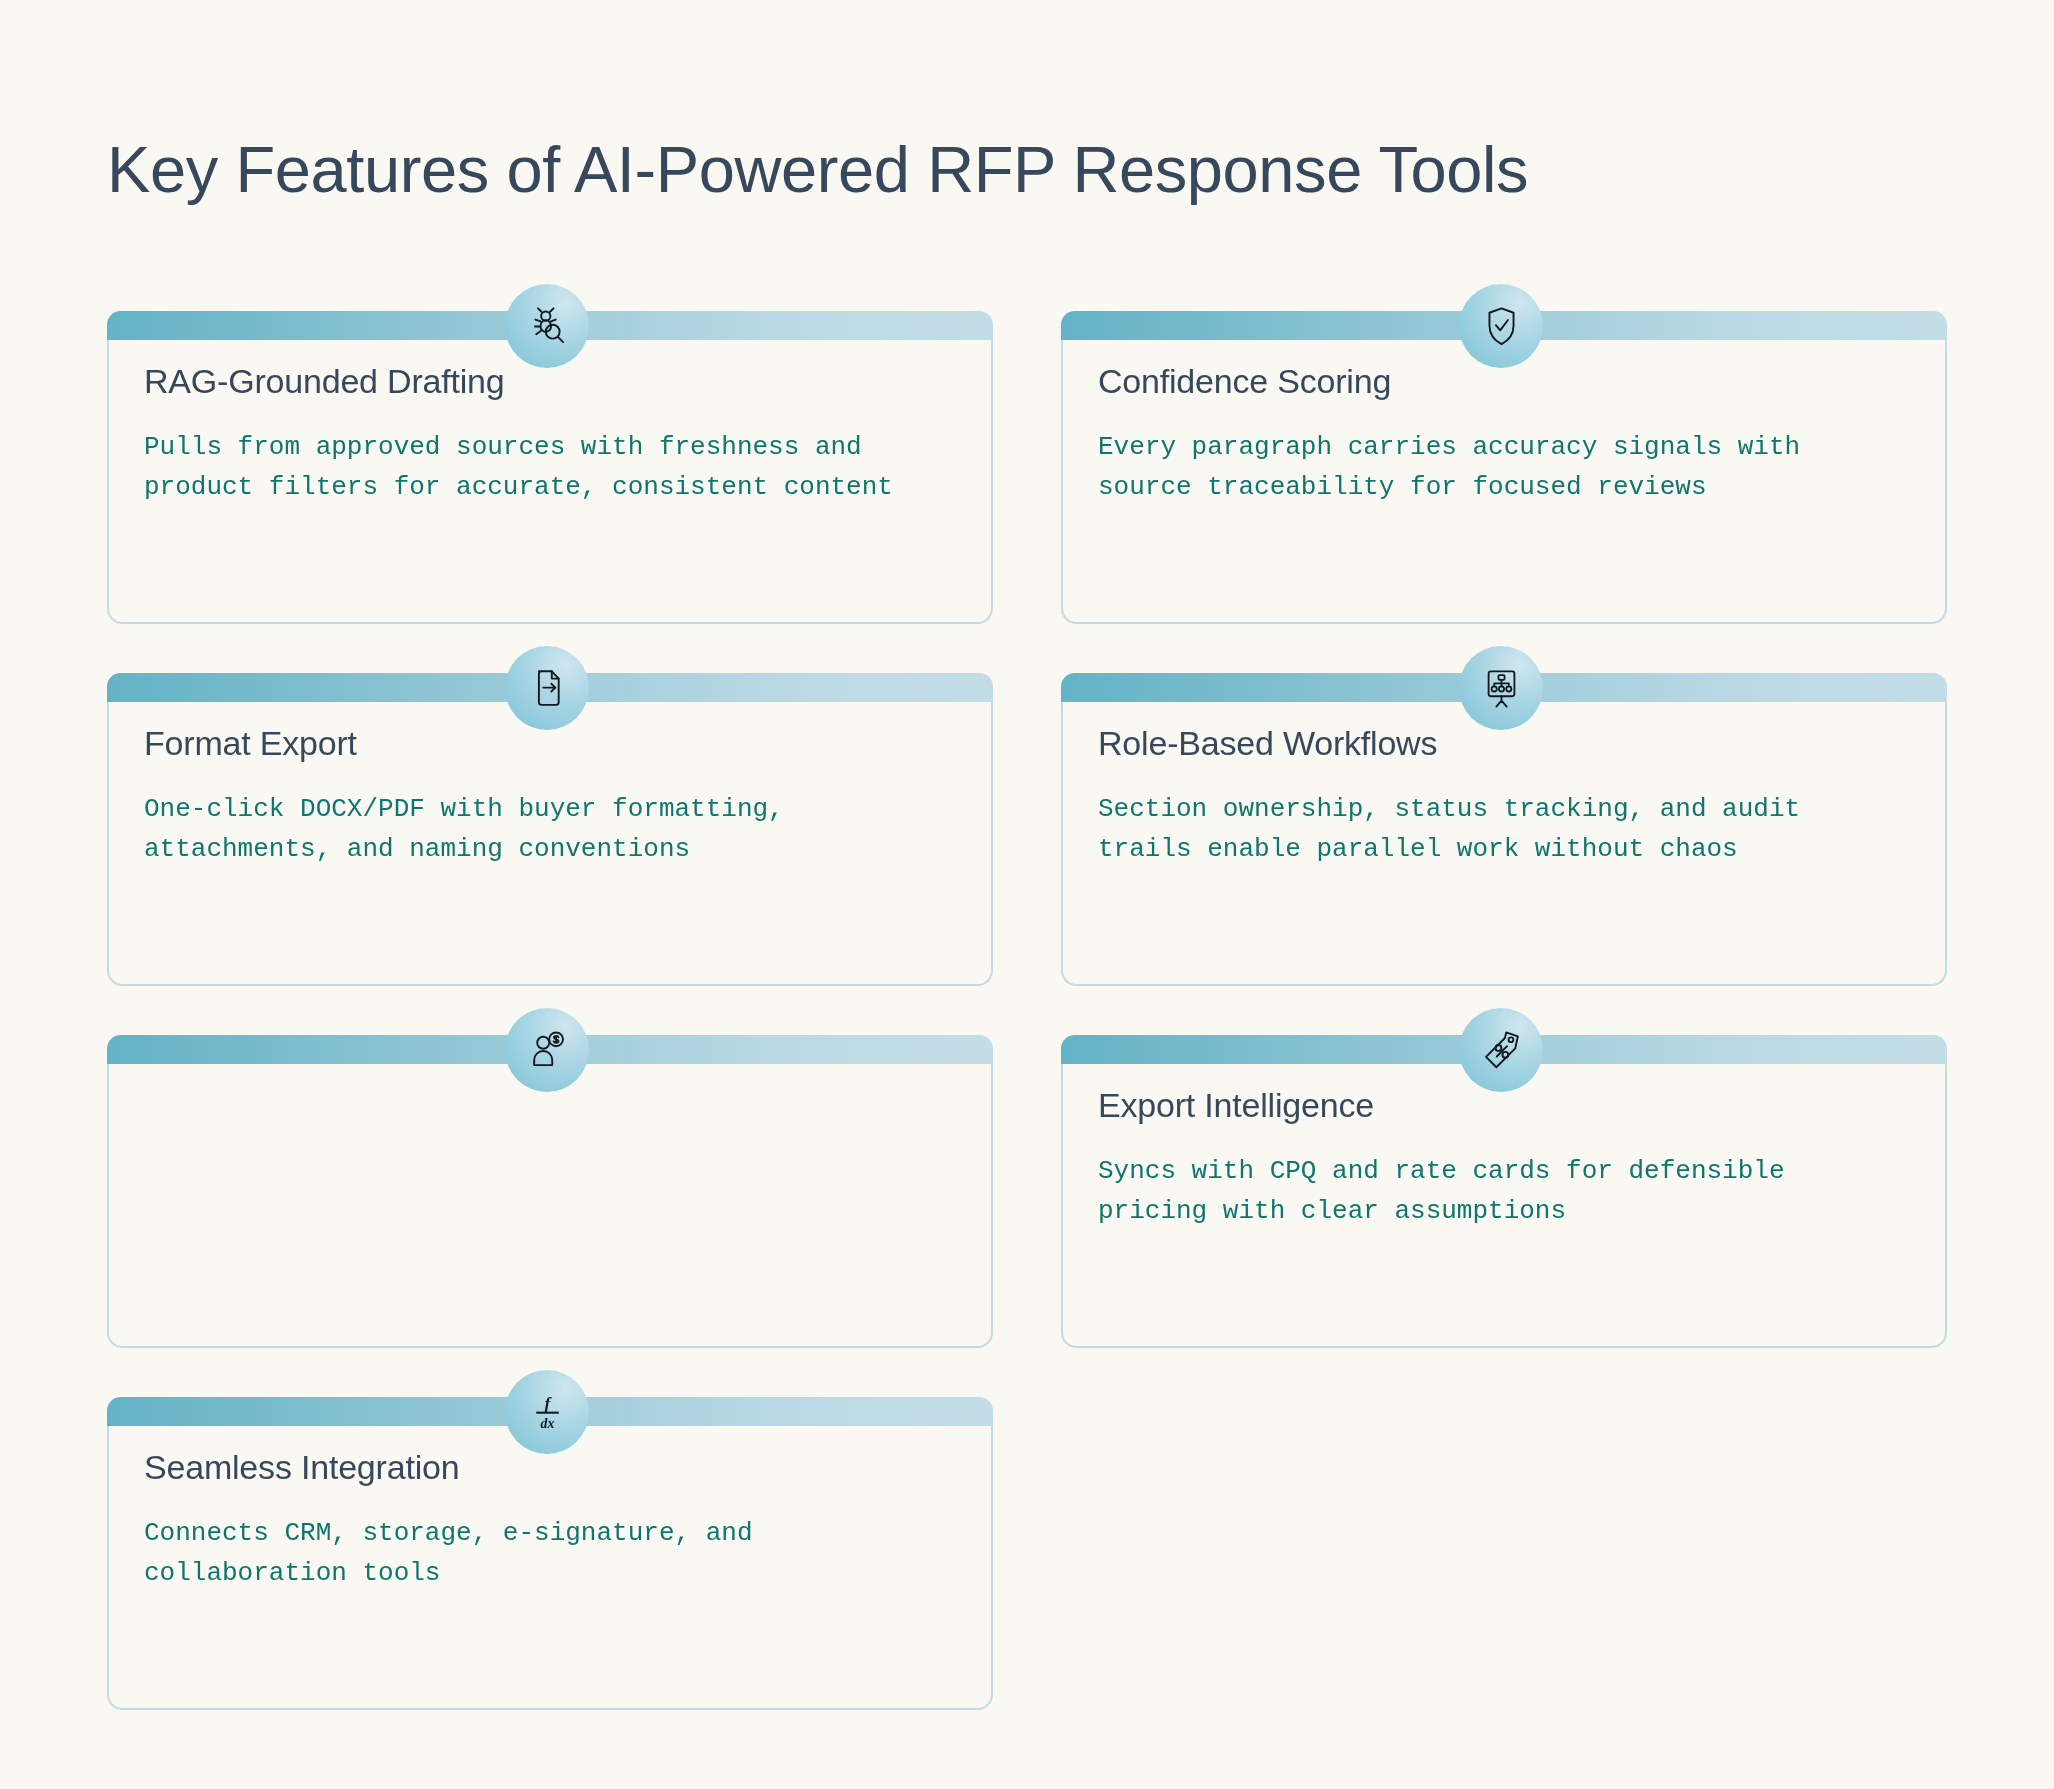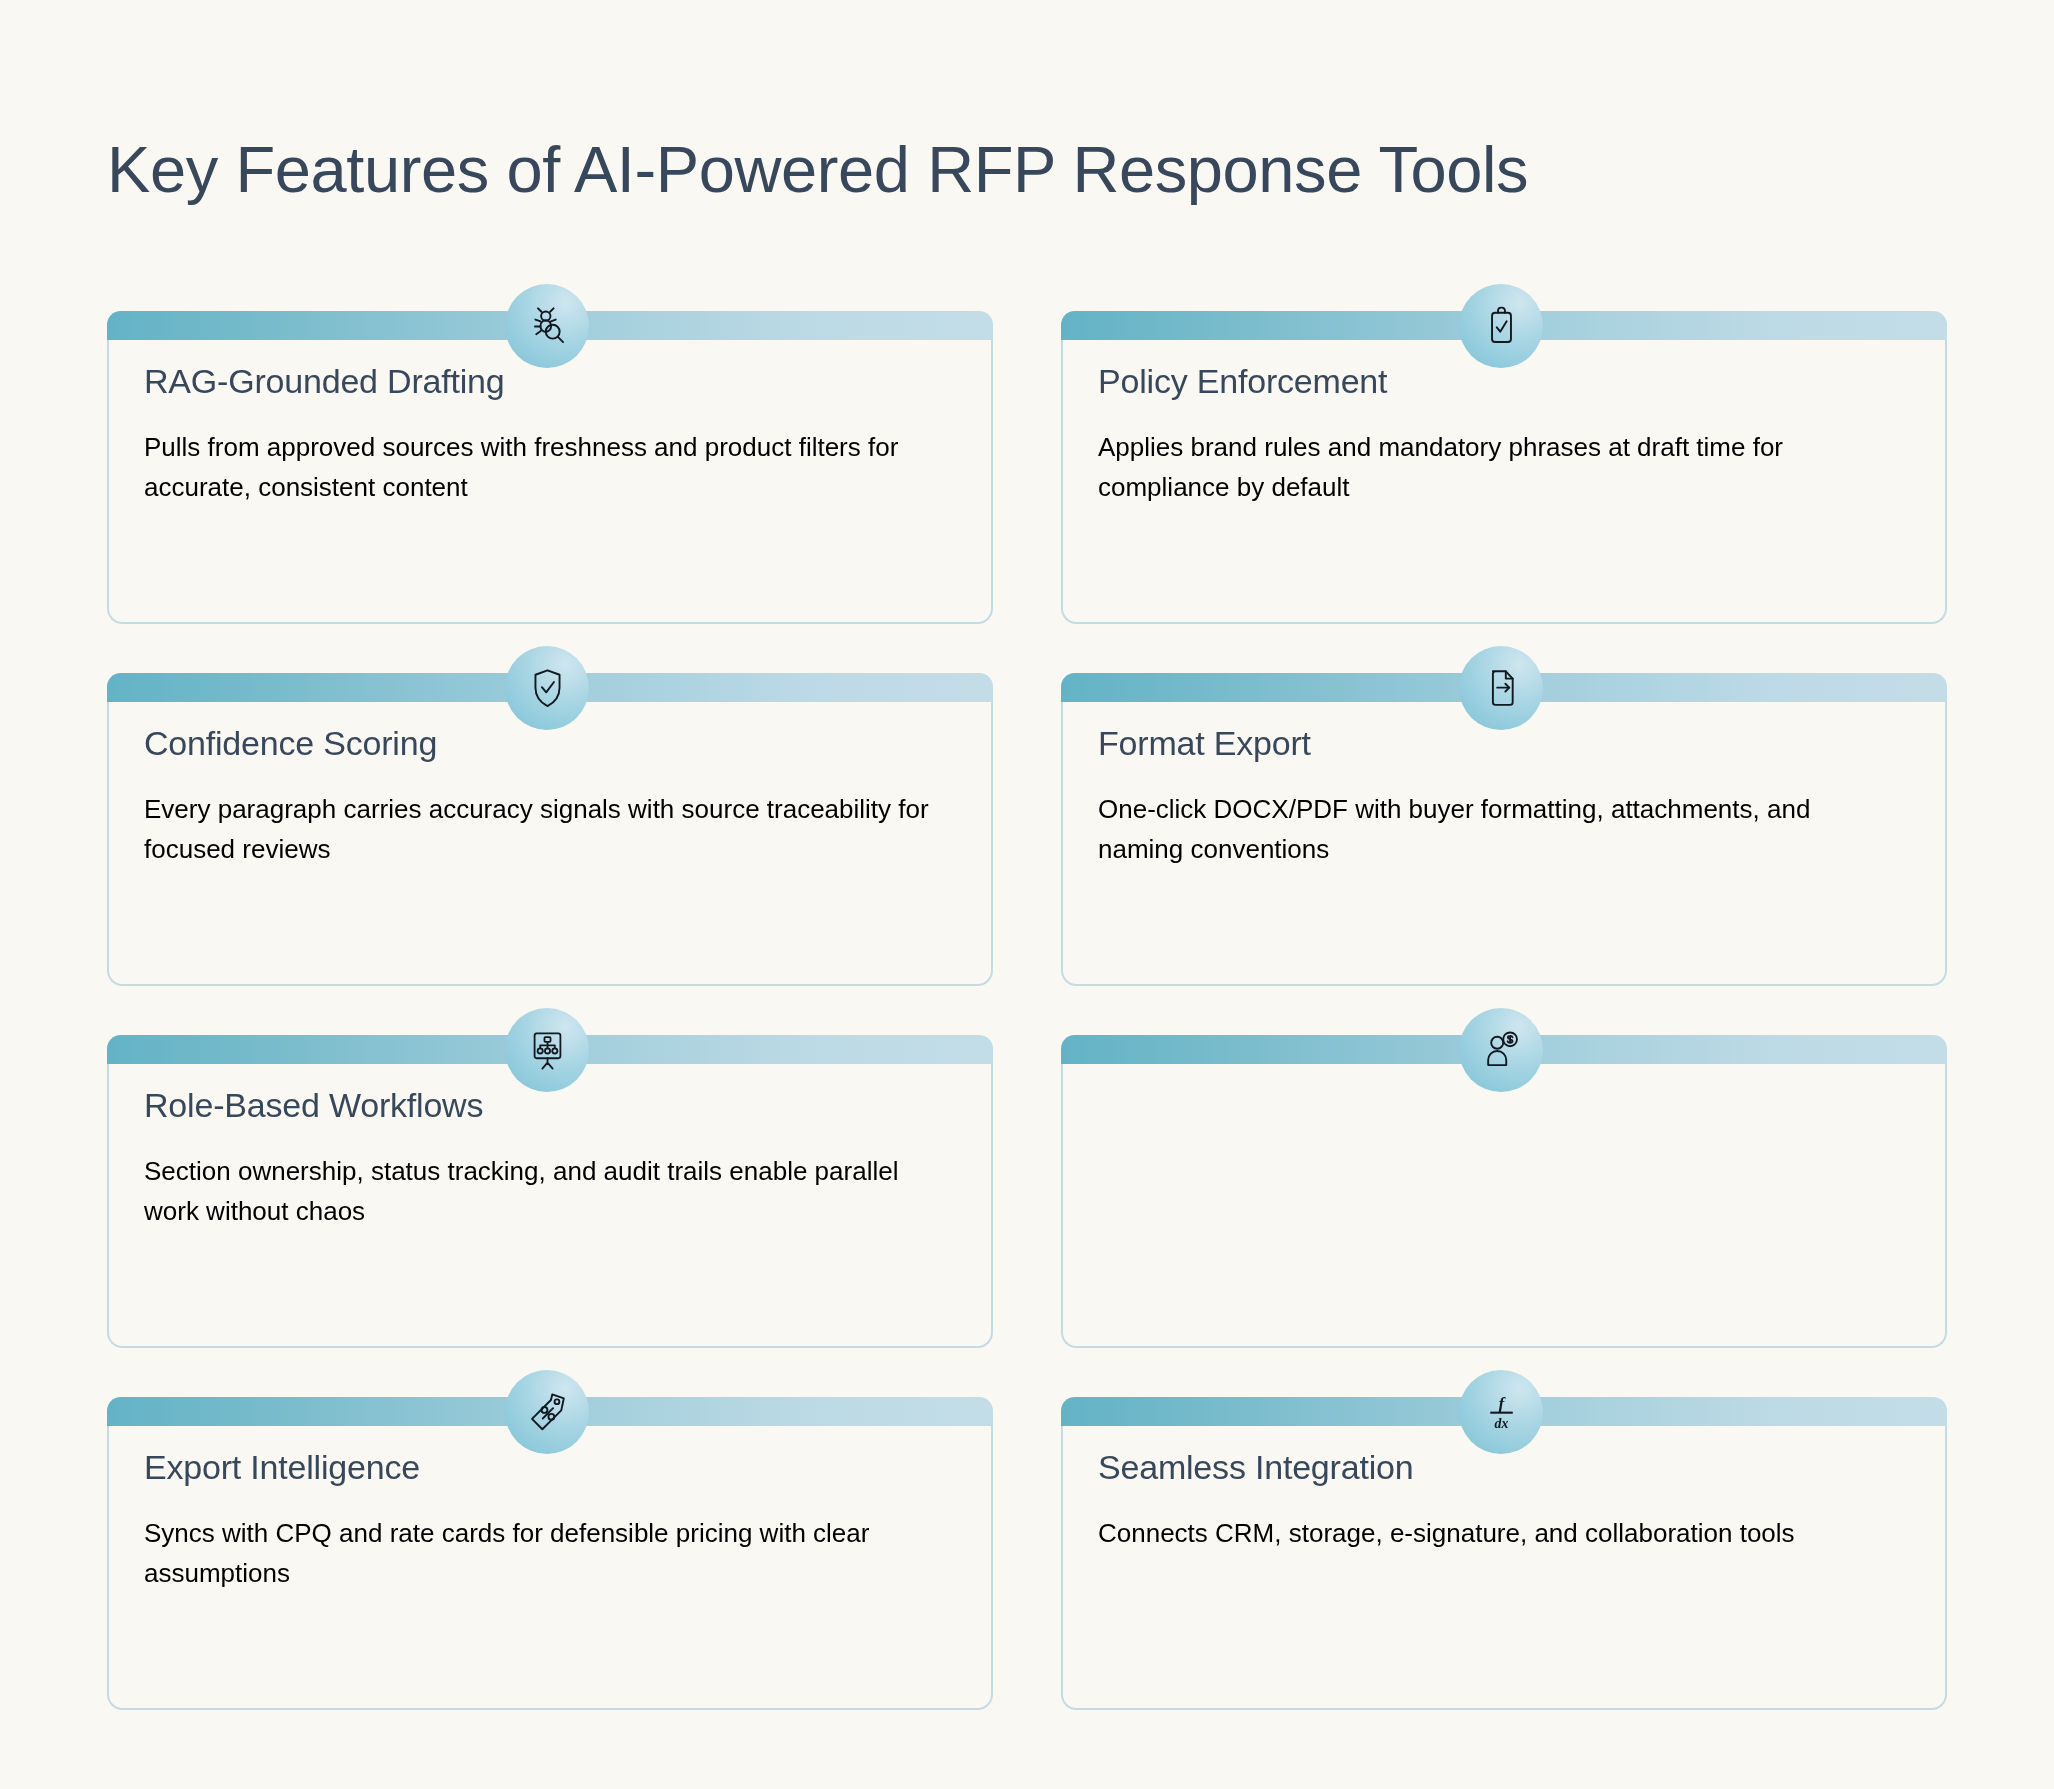--- a/index.html
+++ b/index.html
@@ -104,22 +104,23 @@
     line-height: 1.2;
     letter-spacing: -0.2px;
     margin: 0;
   }
 
   .card-desc {
     margin: 26.5px 0 0 0;
     font-size: 26px;
     font-weight: 400;
     line-height: 1.52;
-    color: #000000;
+    color: #0f766e;
     max-width: 788px;
+    font-family: Liberation Mono, monospace;
   }
 </style>
 </head>
 <body>
 
 <div class="page">
 
   <h1 class="page-title">Key Features of AI-Powered RFP Response Tools</h1>
 
   <div class="grid">
@@ -137,35 +138,20 @@
           <circle cx="32" cy="32" r="8"></circle>
           <path d="M38 38 L44 44"></path>
         </svg>
       </div>
       <div class="card-body">
         <div class="card-title">RAG-Grounded Drafting</div>
         <p class="card-desc">Pulls from approved sources with freshness and product filters for accurate, consistent content</p>
       </div>
     </div>
 
-    <div class="card-wrap">
-      <div class="card"></div>
-      <div class="card-bar"></div>
-      <div class="icon-badge">
-        <svg width="43" height="43" viewBox="0 0 50 50" fill="none" stroke="#111820" stroke-width="2.2" stroke-linecap="round" stroke-linejoin="round">
-          <rect x="14" y="9" width="22" height="34" rx="3.5"></rect>
-          <path d="M21 9 V6.5 a3.5 3.5 0 0 1 3.5-3.5 h1 A3.5 3.5 0 0 1 29 6.5 V9"></path>
-          <path d="M19.5 26 L23.5 31 L31 19"></path>
-        </svg>
-      </div>
-      <div class="card-body">
-        <div class="card-title">Policy Enforcement</div>
-        <p class="card-desc">Applies brand rules and mandatory phrases at draft time for compliance by default</p>
-      </div>
-    </div>
 
     <div class="card-wrap">
       <div class="card"></div>
       <div class="card-bar"></div>
       <div class="icon-badge">
         <svg width="43" height="43" viewBox="0 0 50 50" fill="none" stroke="#111820" stroke-width="2.2" stroke-linecap="round" stroke-linejoin="round">
           <path d="M25 4 L39 9 V24 C39 34 32.5 41.5 25 45.5 C17.5 41.5 11 34 11 24 V9 Z"></path>
           <path d="M18.5 23.5 L23.5 29.5 L32.5 17.5"></path>
         </svg>
       </div>

